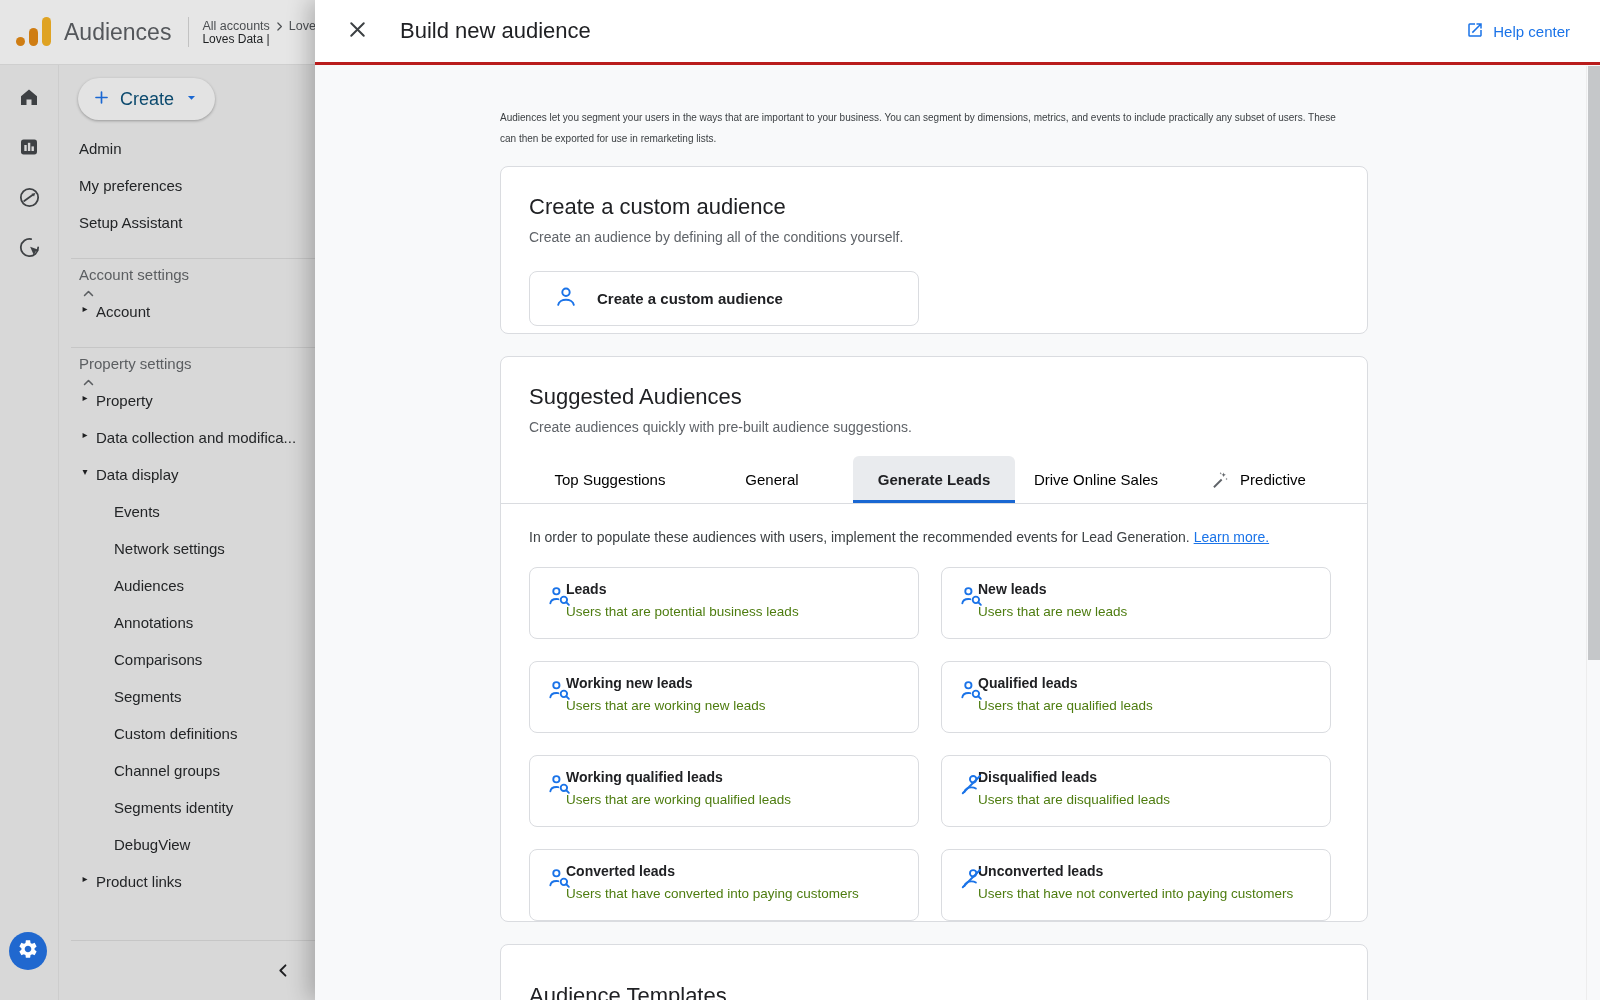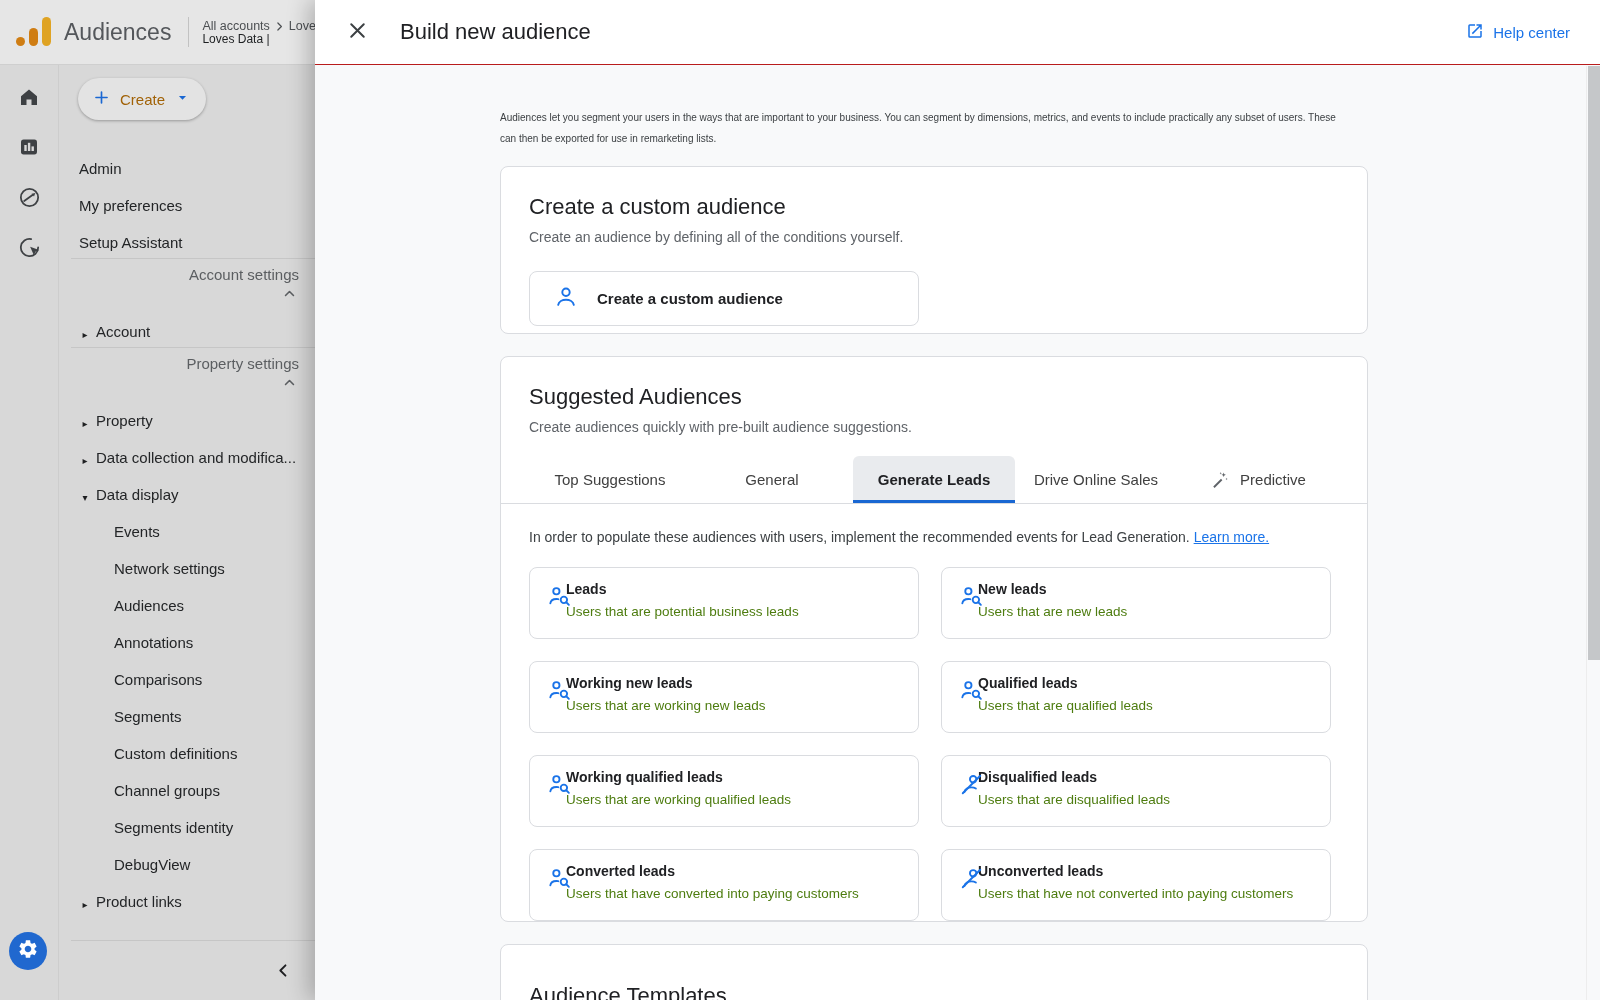--- a/index.html
+++ b/index.html
@@ -26,58 +26,58 @@
   .rail-btn{width:58px;height:50px;display:flex;align-items:center;justify-content:center;cursor:pointer;}
   .rail-btn:first-child{margin-top:9px;}
   .rail-admin{position:absolute;left:9px;bottom:30px;width:38px;height:38px;border-radius:50%;
               background:#2068cf;display:flex;align-items:center;justify-content:center;cursor:pointer;}
 
   .nav{position:absolute;top:65px;left:58px;bottom:0;width:257px;background:#d8d8d8;
        border-left:1px solid #cdcdcd;overflow:hidden;}
   .nav-create{padding:13px 0 0 19px;}
   .create-pill{display:inline-flex;align-items:center;height:42px;padding:0 15px 0 14px;gap:9px;
                background:#e3e3e3;border-radius:21px;box-shadow:0 1px 3px rgba(0,0,0,.3);cursor:pointer;}
-  .create-pill .lbl{font-size:15px;font-weight:500;color:#a16207;}
+  .create-pill .lbl{font-size:18px;font-weight:500;color:#0c4a6e;}
   #nav-list{margin-top:20px;}
-  .nav-item{height:37px;display:flex;align-items:flex-end;font-size:15px;color:#232527;cursor:pointer;}
+  .nav-item{height:37px;display:flex;align-items:flex-start;font-size:15px;color:#232527;cursor:pointer;}
   .nav-item.link{padding-left:20px;}
   .nav-item.section{padding-left:20px;padding-right:16px;justify-content:space-between;color:#5b5e61;flex-direction:column;}
   .nav-item.expand{padding-left:15px;}
   .nav-item .tri{width:22px;font-size:10px;color:#1e1f21;text-align:center;flex:none;}
   .nav-item.child{padding-left:55px;}
   .nav-divider{height:1px;background:#c6c6c6;margin:7px 0 7px 12px;}
   .nav-divider.end{margin-top:30px;}
   .nav-collapse{height:44px;display:flex;align-items:center;justify-content:flex-end;padding-right:22px;}
   .nav-collapse span{cursor:pointer;display:flex;}
 
   
   .overlay{position:absolute;top:0;left:315px;right:0;bottom:0;background:#f8f9fa;
            box-shadow:-7px 0 20px rgba(0,0,0,.22);}
-  .ov-header{height:65px;background:#fff;border-bottom:1px solid #b91c1c;
+  .ov-header{height:65px;background:#fff;border-bottom:3px solid #b91c1c;
              display:flex;align-items:center;padding:0 30px 0 29px;}
   .close-btn{width:26px;height:26px;display:flex;align-items:center;justify-content:center;
              cursor:pointer;flex:none;}
   .ov-title{font-size:22px;color:#202124;margin-left:30px;}
   .help-link{margin-left:auto;display:flex;align-items:center;gap:9px;color:#1a73e8;
              font-size:15px;cursor:pointer;}
 
   .content{position:absolute;top:66px;left:0;right:14px;bottom:0;overflow:hidden;}
   .intro{margin:41px 0 0 185px;width:850px;font-size:10px;line-height:21px;color:#3c4043;}
   .card{margin-left:185px;width:868px;background:#fff;border:1px solid #dadce0;border-radius:8px;}
   .card h2{margin:0;font-size:22px;font-weight:400;color:#202124;}
   .card-desc{margin-top:9px;font-size:14px;color:#5f6368;}
   .card1{margin-top:17px;height:168px;padding:27px 28px;}
   .custom-btn{margin-top:26px;width:390px;height:55px;border:1px solid #dadce0;border-radius:8px;
               background:#fff;display:flex;align-items:center;gap:18px;padding-left:23px;cursor:pointer;}
   .custom-btn .lbl{font-size:15px;font-weight:700;color:#202124;}
 
   .card2{margin-top:22px;height:566px;padding:27px 28px;}
   .tabs{display:flex;margin:21px -28px 0;padding:0 28px;border-bottom:1px solid #dadce0;}
   .tab{flex:1;height:47px;display:flex;align-items:center;justify-content:center;gap:10px;
-       font-size:15px;color:#404040;cursor:pointer;white-space:nowrap;}
+       font-size:15px;color:#000000;cursor:pointer;white-space:nowrap;}
   .tab.selected{background:#e9ebee;border-radius:6px 6px 0 0;color:#202124;font-weight:700;
                 box-shadow:inset 0 -3px 0 #1967d2;}
   .note{margin-top:25px;font-size:14px;color:#3c4043;}
   .note .learn{color:#1a73e8;text-decoration:underline;cursor:pointer;}
   .aud-grid{margin-top:22px;display:grid;grid-template-columns:390px 390px;column-gap:22px;row-gap:22px;}
   .aud-card{height:72px;border:1px solid #dadce0;border-radius:8px;background:#fff;position:relative;
             padding:13px 14px 0 36px;cursor:pointer;}
   .aud-icon{position:absolute;left:17px;top:16px;display:flex;}
   .aud-title{font-size:14px;font-weight:700;color:#202124;}
   .aud-desc{margin-top:7px;font-size:13.5px;color:#4d7c0f;}

